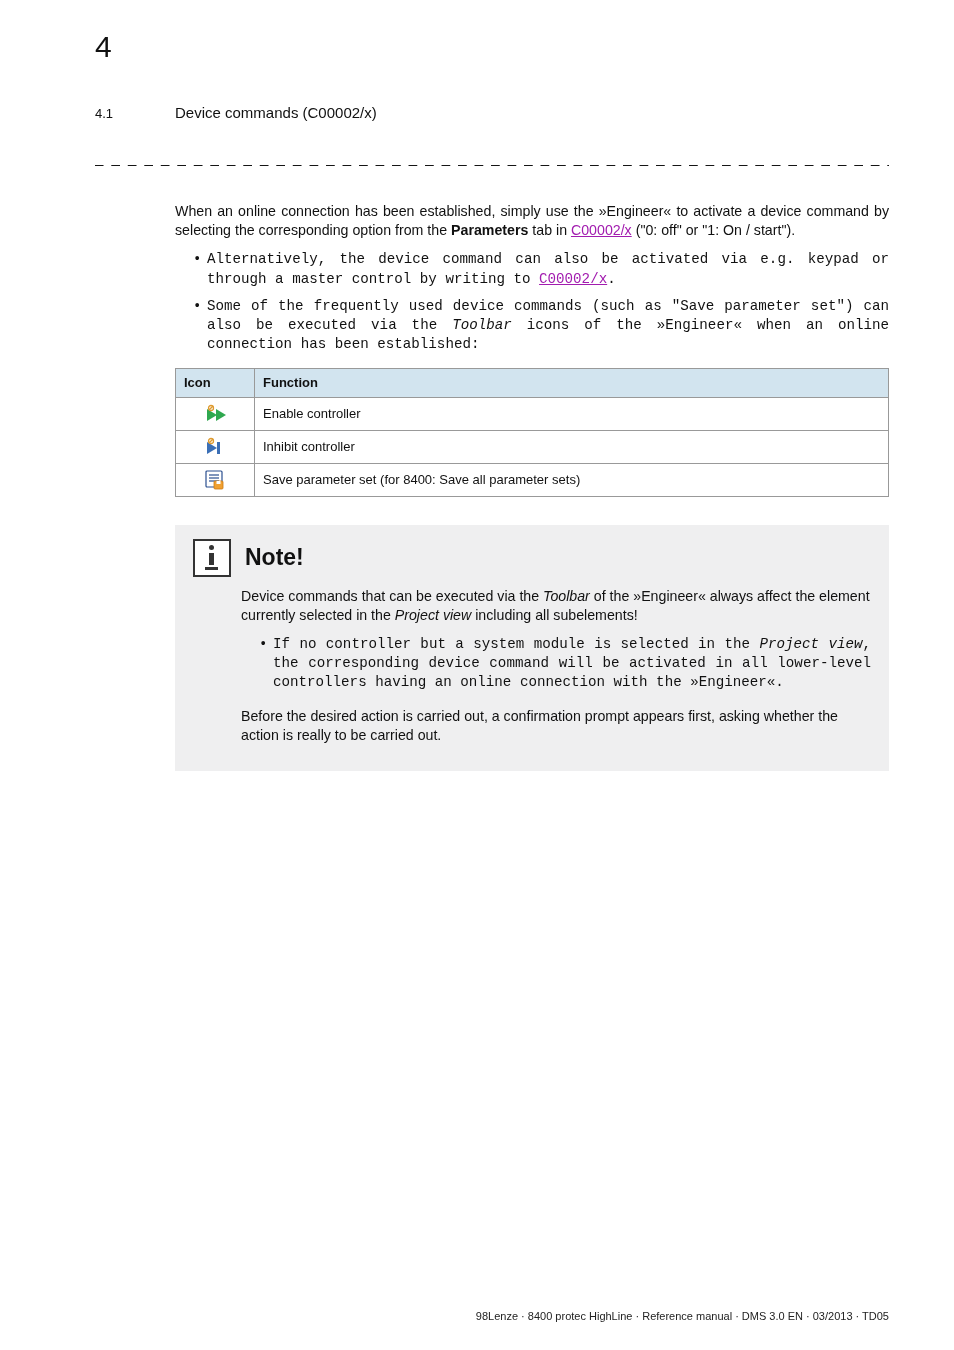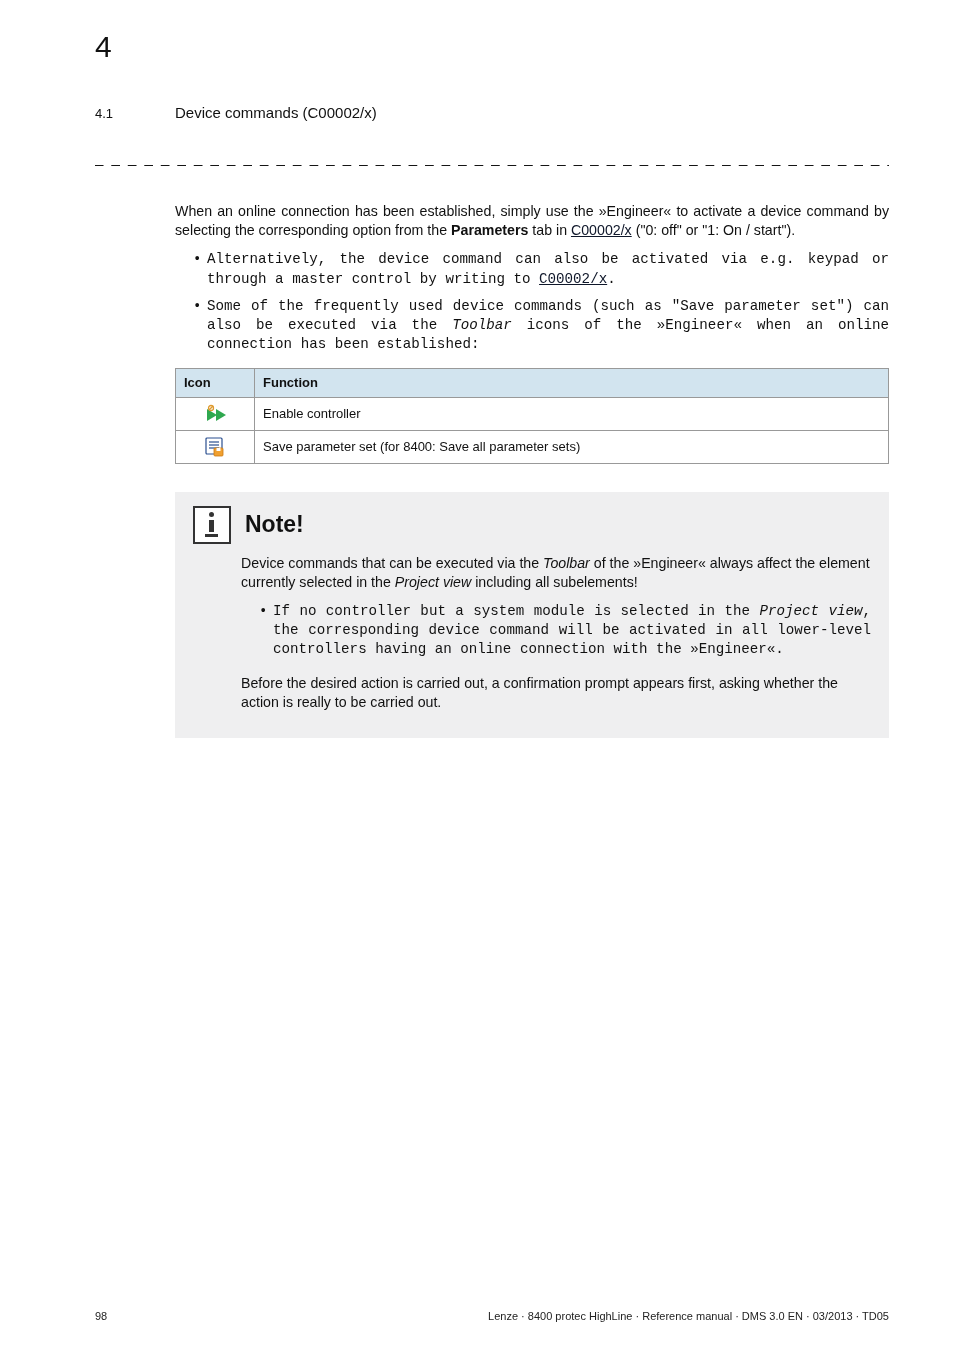--- a/index.html
+++ b/index.html
@@ -58,21 +58,21 @@
   }
   .h-bold {
     font-weight: 700;
     margin-bottom: 10px;
   }
   .para {
     text-align: justify;
     margin-bottom: 10px;
   }
   .link {
-    color: #0f172a;
+    color: #a21caf;
     text-decoration: underline;
   }
   ul.bullets {
     list-style: none;
     padding-left: 18px;
     margin: 8px 0 14px 0;
     font-family: Liberation Mono, monospace;
   }
   ul.bullets > li {
     position: relative;
@@ -175,21 +175,21 @@
   .note-content ul.bullets {
     text-align: left;
     margin-top: 8px;
   }
   .footer {
     position: absolute;
     bottom: 28px;
     left: 95px;
     right: 65px;
     display: flex;
-    justify-content: space-between;
+    justify-content: flex-end;
     font-size: 11px;
     color: #222;
   }
   .em { font-style: italic; }
   .b { font-weight: 700; }
 </style>
 </head>
 <body>
 <div class="page">
 
@@ -237,20 +237,31 @@
         <tr>
           <td class="icon-cell">
             <svg class="icon-svg" width="22" height="20" viewBox="0 0 22 20">
               <polygon points="3,5 3,17 13,11" fill="#2fa84f"></polygon>
               <polygon points="12,5 12,17 22,11" fill="#2fa84f"></polygon>
               <circle cx="7" cy="4" r="2.5" fill="none" stroke="#de9a2f" stroke-width="1.3"></circle>
               <line x1="5.2" y1="5.8" x2="8.8" y2="2.2" stroke="#de9a2f" stroke-width="1.3"></line>
             </svg>
           </td>
           <td>Enable controller</td>
+        </tr>
+        <tr>
+          <td class="icon-cell">
+            <svg class="icon-svg" width="22" height="20" viewBox="0 0 22 20">
+              <polygon points="3,5 3,17 13,11" fill="#3b6fb6"></polygon>
+              <rect x="13" y="5" width="3" height="12" fill="#3b6fb6"></rect>
+              <circle cx="7" cy="4" r="2.5" fill="none" stroke="#de9a2f" stroke-width="1.3"></circle>
+              <line x1="5.2" y1="5.8" x2="8.8" y2="2.2" stroke="#de9a2f" stroke-width="1.3"></line>
+            </svg>
+          </td>
+          <td>Inhibit controller</td>
         </tr>
         <tr>
           <td class="icon-cell">
             <svg class="icon-svg" width="20" height="20" viewBox="0 0 20 20">
               <rect x="1" y="1" width="16" height="16" rx="1" fill="#fff" stroke="#2a4f8f" stroke-width="1.2"></rect>
               <line x1="4" y1="5" x2="14" y2="5" stroke="#2a4f8f" stroke-width="1.2"></line>
               <line x1="4" y1="8" x2="14" y2="8" stroke="#2a4f8f" stroke-width="1.2"></line>
               <line x1="4" y1="11" x2="14" y2="11" stroke="#2a4f8f" stroke-width="1.2"></line>
               <rect x="9" y="11" width="9" height="8" rx="1" fill="#f0a030" stroke="#cc7a10" stroke-width="0.8"></rect>
               <rect x="11.5" y="11" width="4" height="3" fill="#fff"></rect>

